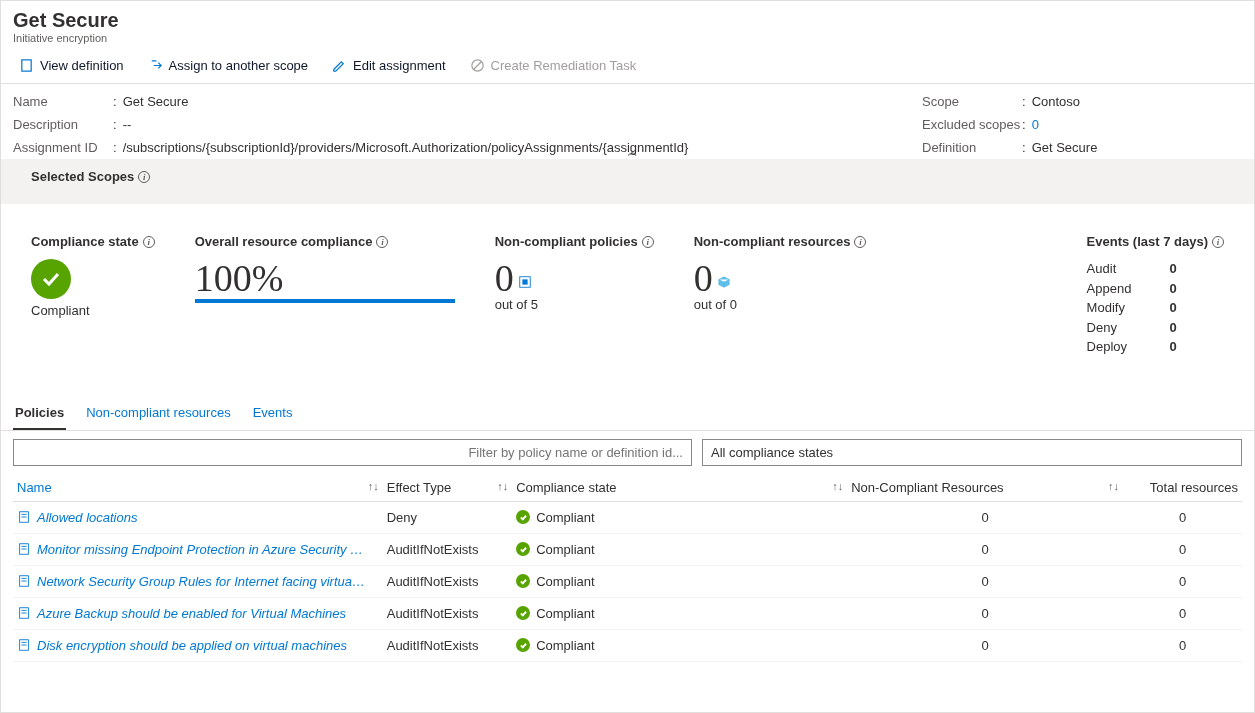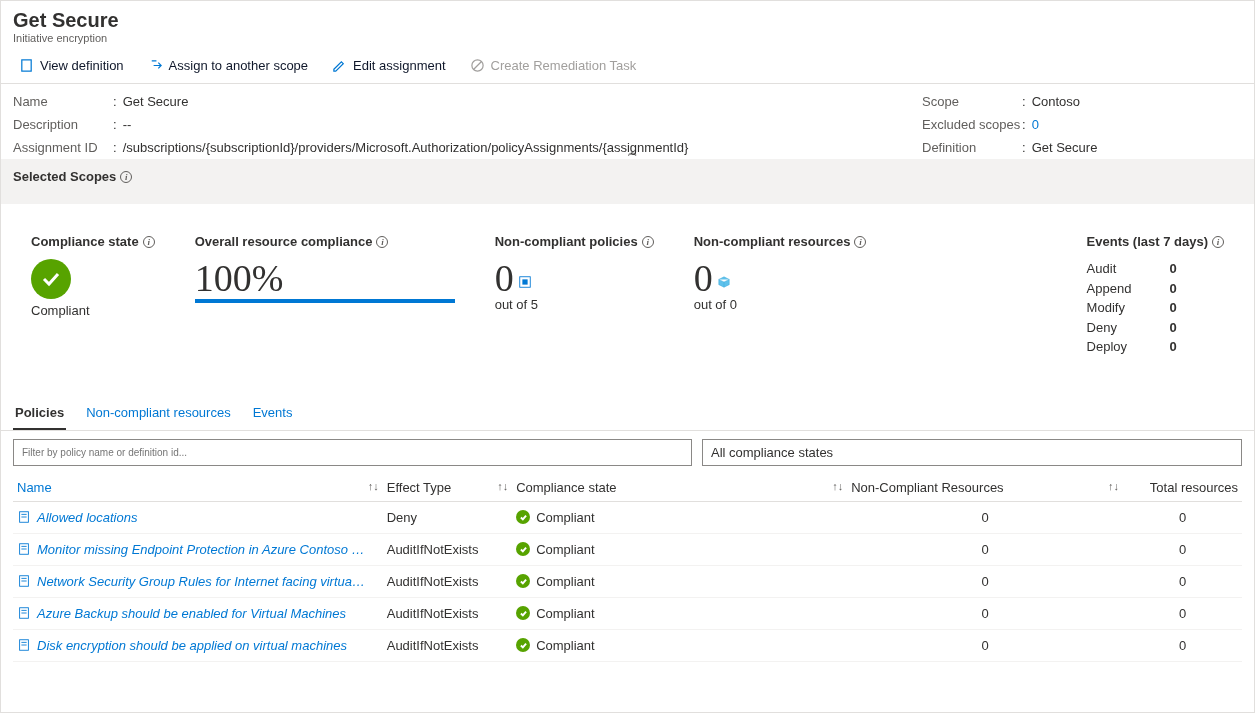--- a/index.html
+++ b/index.html
@@ -12,41 +12,41 @@
 .tbtn.disabled { color: #a19f9d; cursor: default; }
 .tbtn svg { width: 15px; height: 15px; }
 .info-block { display: flex; justify-content: space-between; padding: 10px 12px 4px; position: relative; }
 .info-col { display: flex; flex-direction: column; gap: 8px; }
 .info-row { display: flex; }
 .info-label { width: 100px; color: #605e5c; font-size: 13px; }
 .info-colon { margin-right: 6px; }
 .info-link { color: #0078d4; }
 .collapse { position: absolute; left: 50%; bottom: 0; cursor: pointer; font-size: 10px; }
 .scopes-band { background: #f3f2f1; padding: 10px 12px 14px; }
-.scopes-label { font-weight: 600; font-size: 13px; margin-bottom: 6px; display: flex; align-items: center; gap: 4px; }
+.scopes-label { font-weight: 600; font-size: 13px; margin-bottom: 6px; display: flex; align-items: center; gap: 4px; margin-left: 18px; }
 .info-i { display: inline-flex; width: 12px; height: 12px; border: 1px solid #605e5c; border-radius: 50%; font-size: 9px; align-items: center; justify-content: center; color: #605e5c; font-style: italic; font-family: Georgia, serif; }
 .scopes-dd { width: 280px; background: #fff; border: 1px solid #8a8886; padding: 4px 8px; display: flex; justify-content: space-between; align-items: center; cursor: pointer; font-size: 13px; }
 .stats-row { display: flex; padding: 30px 30px 20px; gap: 40px; }
 .stat-block { flex: 0 0 auto; }
 .stat-block.events { margin-left: auto; }
 .stat-title { font-size: 13px; font-weight: 600; color: #323130; display: flex; align-items: center; gap: 4px; margin-bottom: 10px; }
 .checkcircle { width: 40px; height: 40px; background: #57a300; border-radius: 50%; display: flex; align-items: center; justify-content: center; margin-bottom: 4px; }
 .checkcircle svg { width: 24px; height: 24px; stroke: #fff; stroke-width: 3; fill: none; }
 .stat-sub { font-size: 13px; color: #323130; }
 .big-num { font-size: 38px; font-weight: 400; line-height: 1; font-family: Liberation Serif, serif; }
 .under-bar { height: 4px; background: #0078d4; width: 260px; margin-top: 2px; }
 .with-cube { display: flex; align-items: flex-end; gap: 4px; }
 .cube-sm { width: 14px; height: 14px; display: inline-block; margin-bottom: 8px; }
 .events-list { font-size: 13px; line-height: 1.5; }
 .events-list .ev-row { display: flex; justify-content: space-between; width: 90px; }
 .tabs { display: flex; gap: 18px; border-bottom: 1px solid #e1dfdd; padding: 0 12px; margin-top: 20px; }
 .tab { padding: 8px 2px; font-size: 13px; color: #0078d4; cursor: pointer; border-bottom: 2px solid transparent; }
 .tab.active { color: #323130; font-weight: 600; border-bottom: 2px solid #323130; }
 .filter-row { display: flex; gap: 10px; padding: 8px 12px; }
-.filter-input { flex: 1; border: 1px solid #8a8886; padding: 5px 8px; font-size: 10px; }
+.filter-input { flex: 1; border: 1px solid #8a8886; padding: 5px 8px; font-size: 13px; text-align: right; }
 .filter-dd { width: 540px; border: 1px solid #8a8886; padding: 5px 8px; font-size: 13px; background:#fff; cursor:pointer; }
 table { width: calc(100% - 24px); margin: 0 12px; border-collapse: collapse; }
 th { text-align: left; font-weight: 400; color: #323130; font-size: 13px; padding: 6px 4px; border-bottom: 1px solid #e1dfdd; }
 th.sortable { color: #0078d4; cursor: pointer; }
 .sort-arrows { color: #605e5c; float: right; font-size: 11px; }
 td { padding: 8px 4px; border-bottom: 1px solid #f3f2f1; font-size: 13px; }
 .link { color: #0078d4; cursor: pointer; }
 .cell-name { display: flex; align-items: flex-start; gap: 6px; max-width: 360px; overflow: hidden; text-overflow: ellipsis; white-space: nowrap; font-style: italic; }
 .doc-icon { width: 14px; height: 14px; flex-shrink: 0; }
 .comp-cell { display: flex; align-items: center; gap: 6px; }
@@ -261,21 +261,21 @@
         <td class="num-cell">0</td>
       </tr>
       <tr>
         <td>
           <div class="cell-name">
             <svg class="doc-icon" viewBox="0 0 16 16">
               <rect x="3" y="2" width="10" height="12" fill="none" stroke="#0078d4" stroke-width="1"></rect>
               <line x1="5" y1="5" x2="11" y2="5" stroke="#0078d4"></line>
               <line x1="5" y1="8" x2="11" y2="8" stroke="#0078d4"></line>
             </svg>
-            <span class="link">Monitor missing Endpoint Protection in Azure Contoso …</span>
+            <span class="link">Monitor missing Endpoint Protection in Azure Security …</span>
           </div>
         </td>
         <td>AuditIfNotExists</td>
         <td>
           <div class="comp-cell">
             <span class="mini-check">
               <svg viewBox="0 0 14 14">
                 <path d="M3 7 L6 10 L11 4"></path>
               </svg>
             </span>

